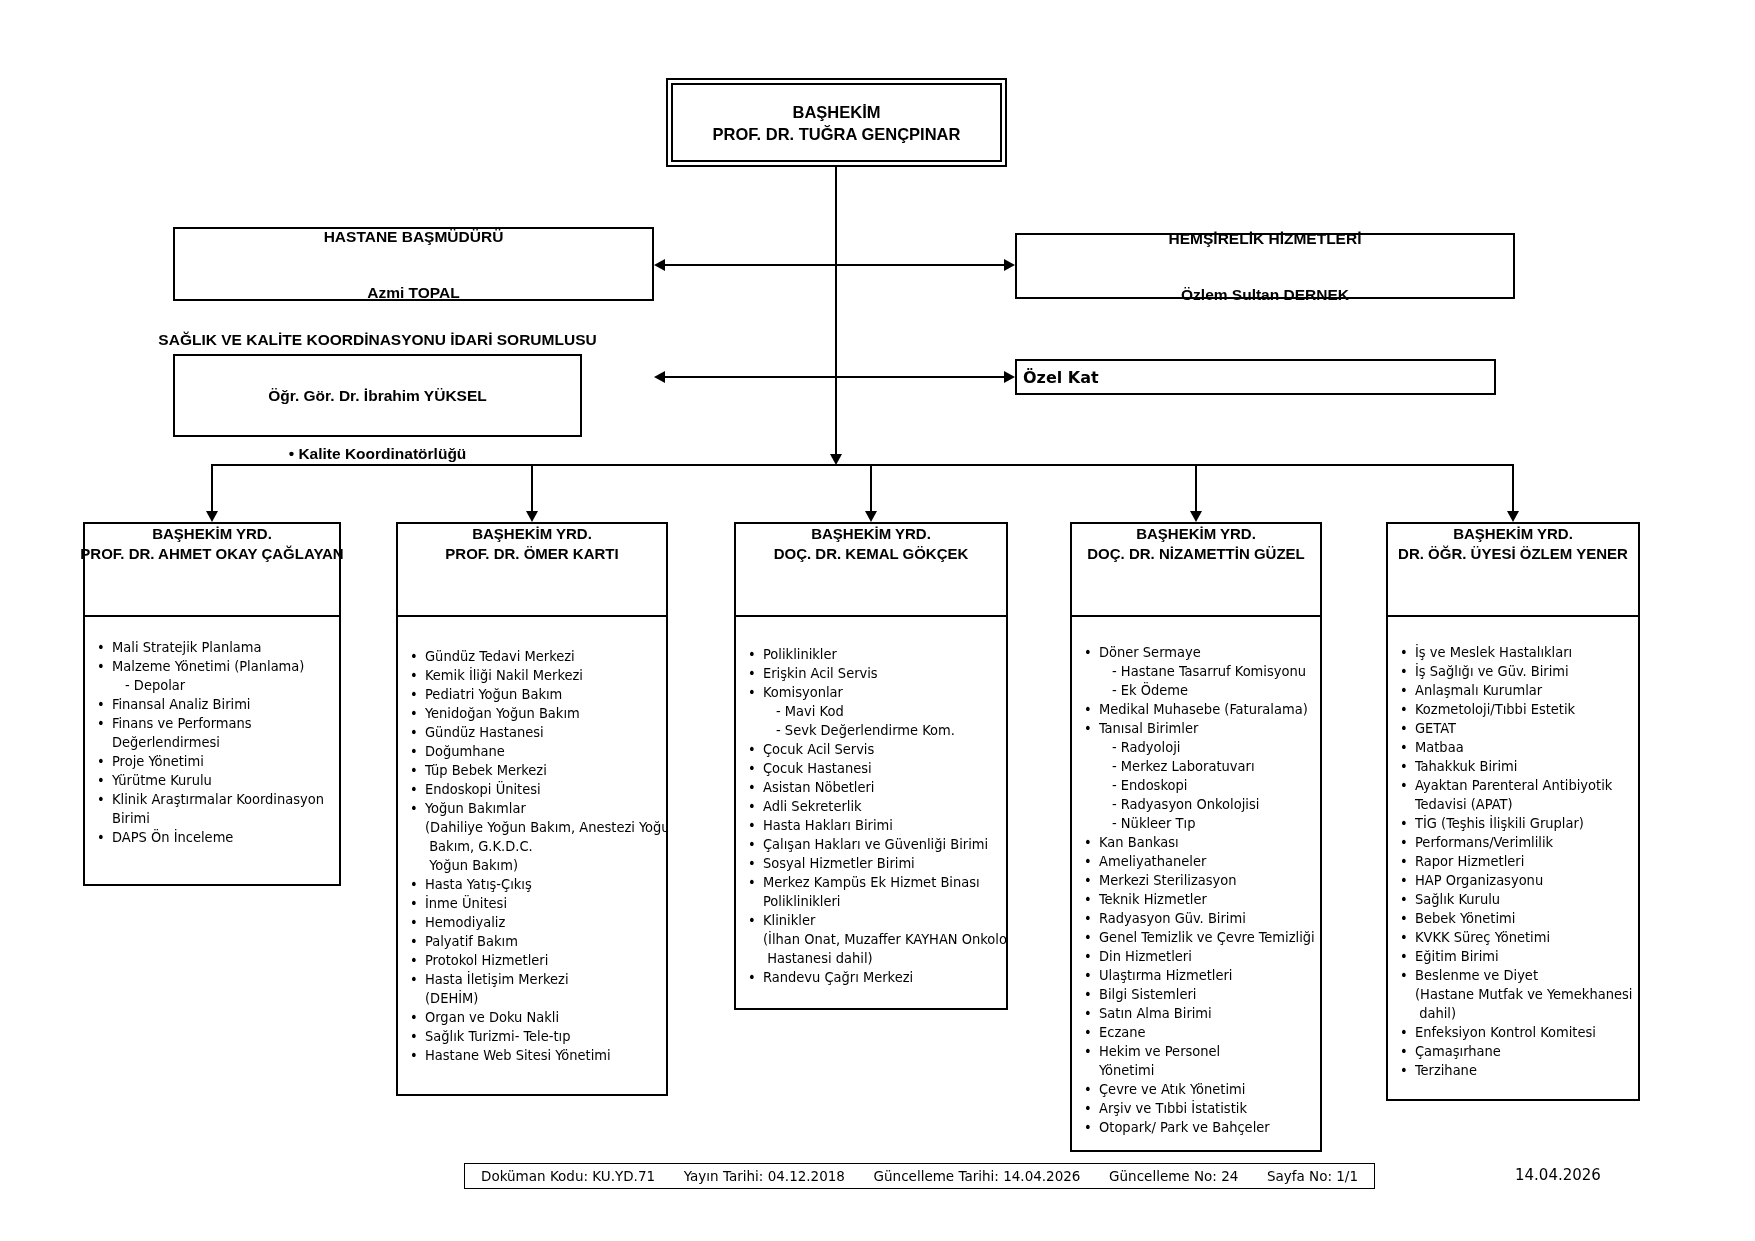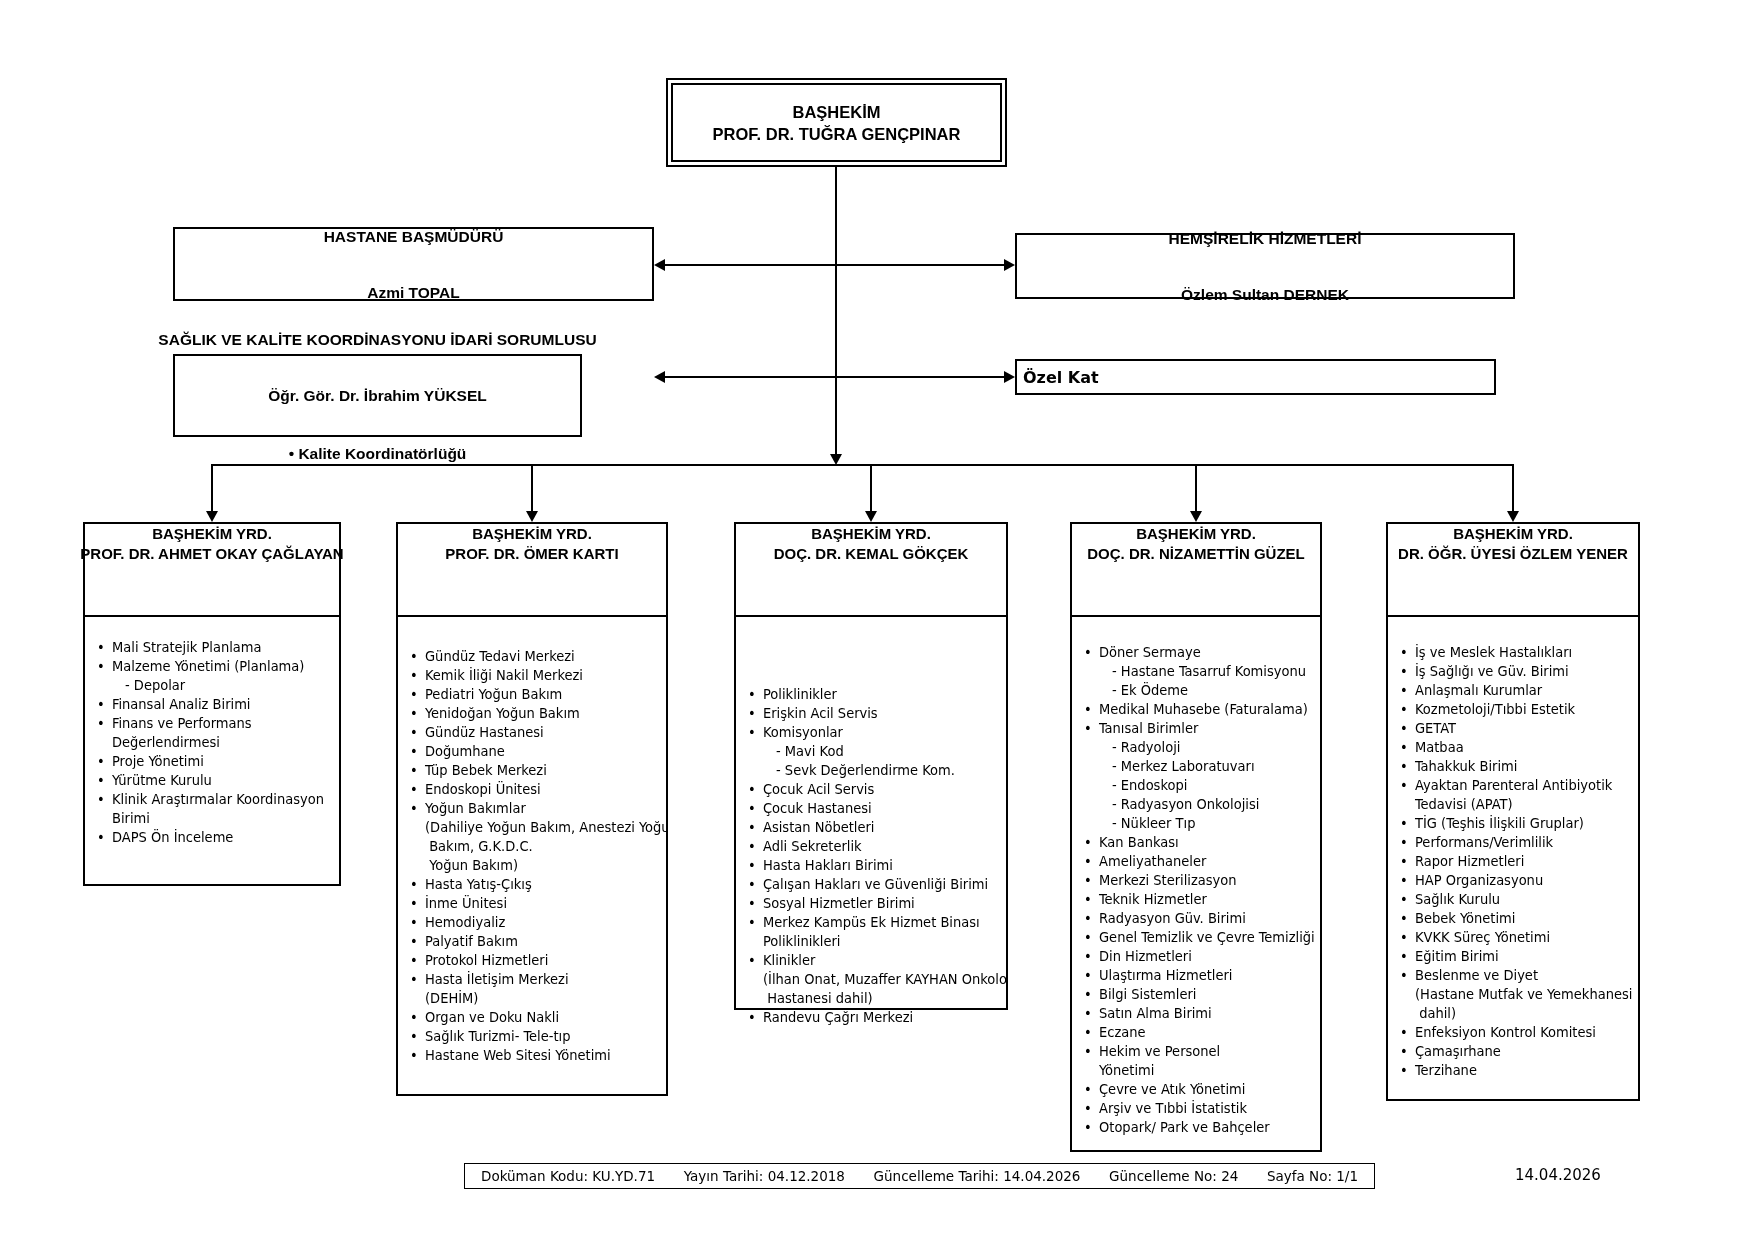--- a/index.html
+++ b/index.html
@@ -132,21 +132,21 @@
         <div class="item b">Hastane Web Sitesi Yönetimi</div>
       </div>
     </div>
     <div class="vline" style="left: 870px; top: 466px; width: 2px; height: 47px;"></div>
     <div class="arr arr-down" style="left: 865px; top: 511px;"></div>
     <div class="col-box" style="left: 734px; top: 522px; width: 274px; height: 488px;">
       <div class="col-head">
         <div class="t1">BAŞHEKİM YRD.</div>
         <div class="t2">DOÇ. DR. KEMAL GÖKÇEK</div>
       </div>
-      <div class="col-list" style="padding-top: 28px; margin-top: 40px;">
+      <div class="col-list" style="padding-top: 28px;">
         <div class="item b">Poliklinikler</div>
         <div class="item b">Erişkin Acil Servis</div>
         <div class="item b">Komisyonlar</div>
         <div class="item s">- Mavi Kod</div>
         <div class="item s">- Sevk Değerlendirme Kom.</div>
         <div class="item b">Çocuk Acil Servis</div>
         <div class="item b">Çocuk Hastanesi</div>
         <div class="item b">Asistan Nöbetleri</div>
         <div class="item b">Adli Sekreterlik</div>
         <div class="item b">Hasta Hakları Birimi</div>

